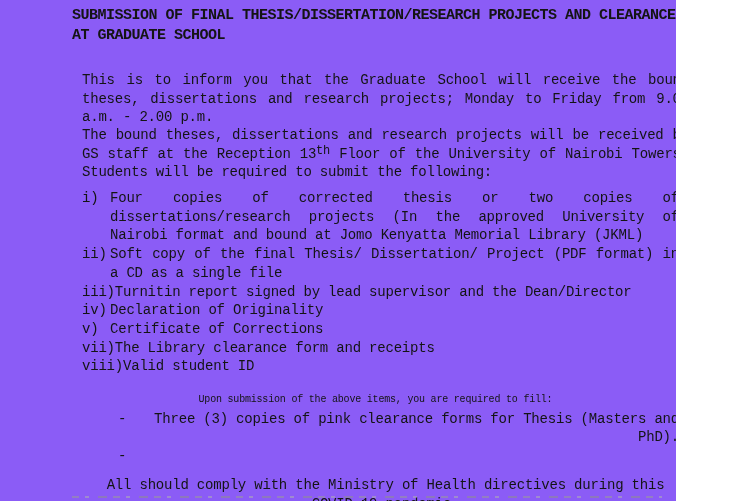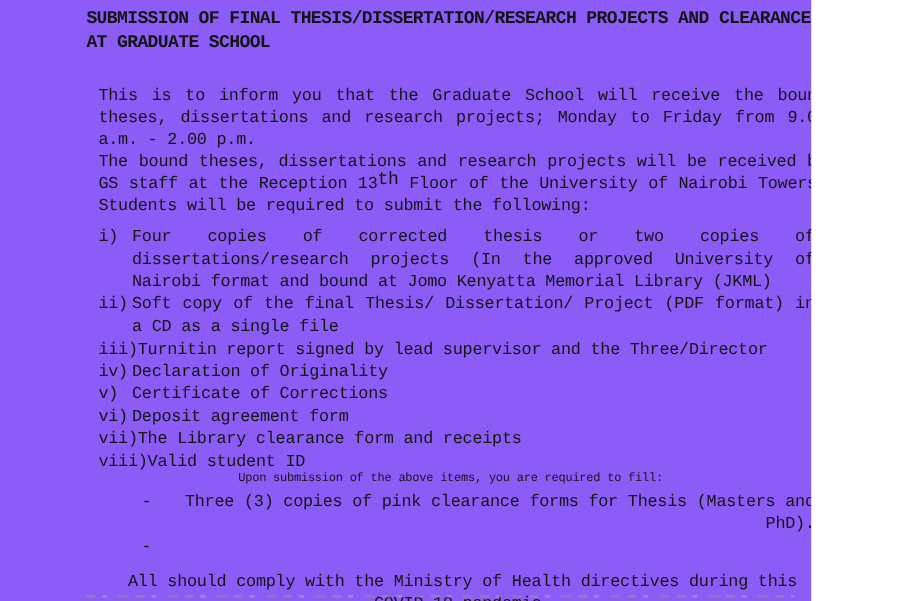--- a/index.html
+++ b/index.html
@@ -32,21 +32,21 @@
   .para {
     font-size: 14px;
     line-height: 18.7px;
     letter-spacing: -0.2px;
     text-align: justify;
     margin: 10px;
   }
   .p1 { top: 61px; }
   .p2 { top: 116px; }
   sup {
-    font-size: 15px;
+    font-size: 12px;
     line-height: 0;
     vertical-align: 4px;
   }
   .req-list { top: 189px; }
   .req-item {
     display: flex;
     padding-left: 10px;
     font-size: 14px;
     line-height: 18.7px;
     letter-spacing: -0.2px;
@@ -120,33 +120,29 @@
     <div class="req-item">
       <span class="req-marker">i)</span>
       <span class="req-text">Four copies of corrected thesis or two copies of dissertations/research projects (In the approved University of Nairobi format and bound at Jomo Kenyatta Memorial Library (JKML)</span>
     </div>
     <div class="req-item">
       <span class="req-marker">ii)</span>
       <span class="req-text">Soft copy of the final Thesis/ Dissertation/ Project (PDF format) in a CD as a single file</span>
     </div>
     <div class="req-item">
       <span class="req-marker">iii)</span>
-      <span class="req-text">Turnitin report signed by lead supervisor and the Three/Director</span>
+      <span class="req-text">Turnitin report signed by lead supervisor and the Dean/Director</span>
     </div>
     <div class="req-item">
       <span class="req-marker">iv)</span>
       <span class="req-text">Declaration of Originality</span>
     </div>
     <div class="req-item">
       <span class="req-marker">v)</span>
       <span class="req-text">Certificate of Corrections</span>
-    </div>
-    <div class="req-item">
-      <span class="req-marker">vi)</span>
-      <span class="req-text">Deposit agreement form</span>
     </div>
     <div class="req-item">
       <span class="req-marker">vii)</span>
       <span class="req-text">The Library clearance form and receipts</span>
     </div>
     <div class="req-item">
       <span class="req-marker">viii)</span>
       <span class="req-text">Valid student ID</span>
     </div>
   </div>

